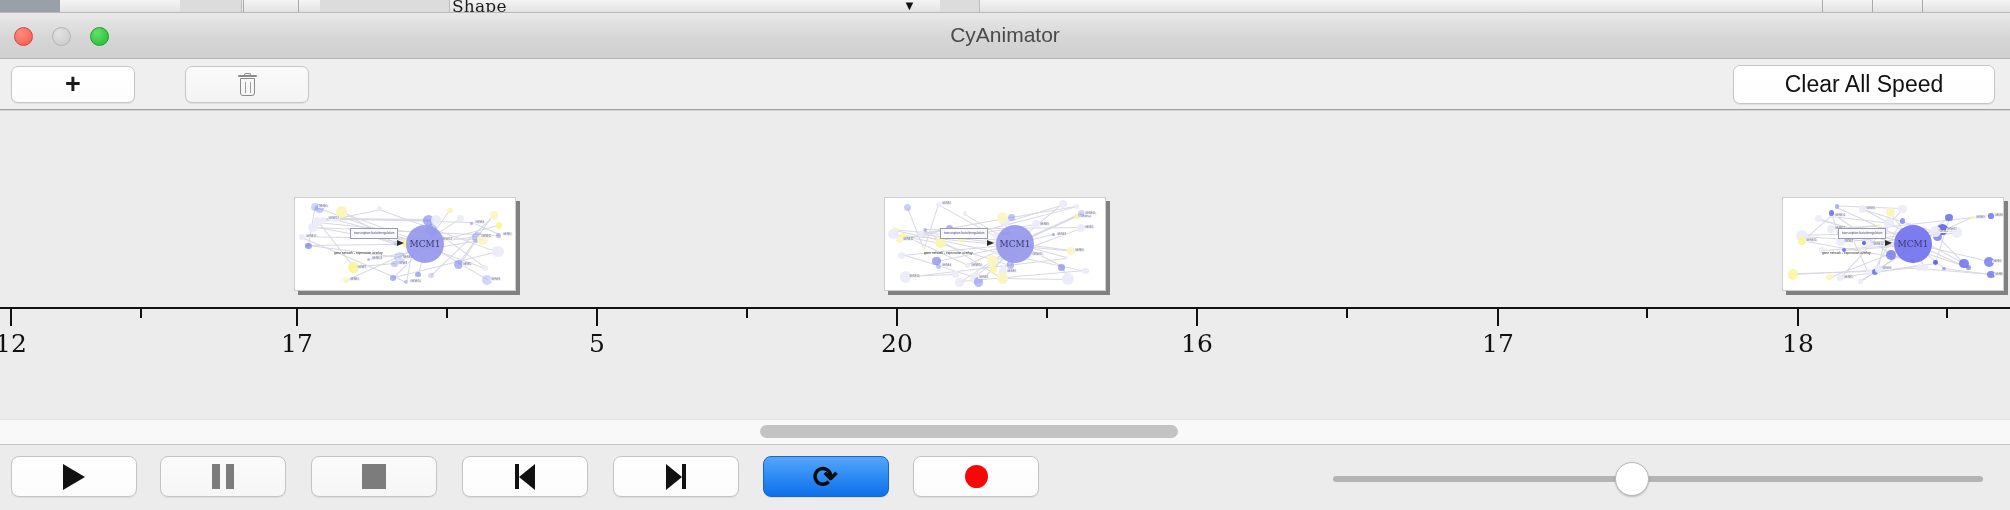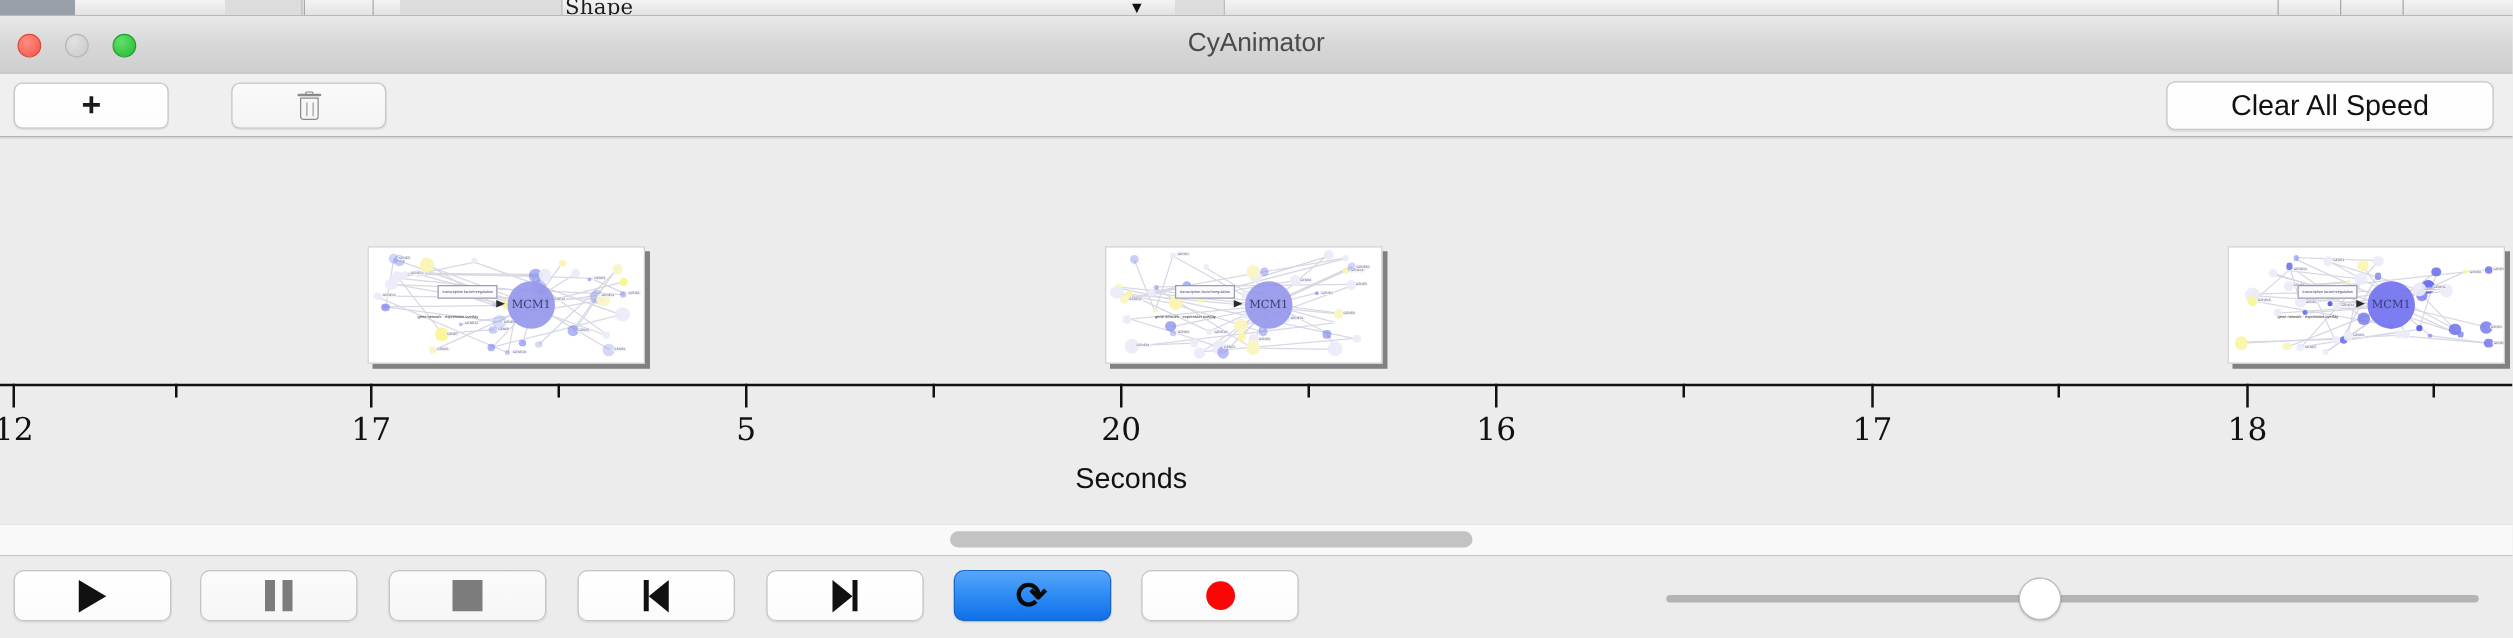--- a/index.html
+++ b/index.html
@@ -599,21 +599,20 @@
       <div class="tick major" style="left: 1797px;"></div>
       <div class="tick-label" style="left: 1798px;">18</div>
       <div class="tick minor" style="left: 140px;"></div>
       <div class="tick minor" style="left: 446px;"></div>
       <div class="tick minor" style="left: 746px;"></div>
       <div class="tick minor" style="left: 1046px;"></div>
       <div class="tick minor" style="left: 1346px;"></div>
       <div class="tick minor" style="left: 1646px;"></div>
       <div class="tick minor" style="left: 1946px;"></div>
     </div>
-  <div id="axis-title"><span>Seconds</span></div>
 </div>
 
 <div id="hscroll">
   <div class="thumb"></div>
 </div>
 
 <div id="controls">
   <div class="cbtn" id="c-play">
     <span class="g-play"></span>
   </div>

